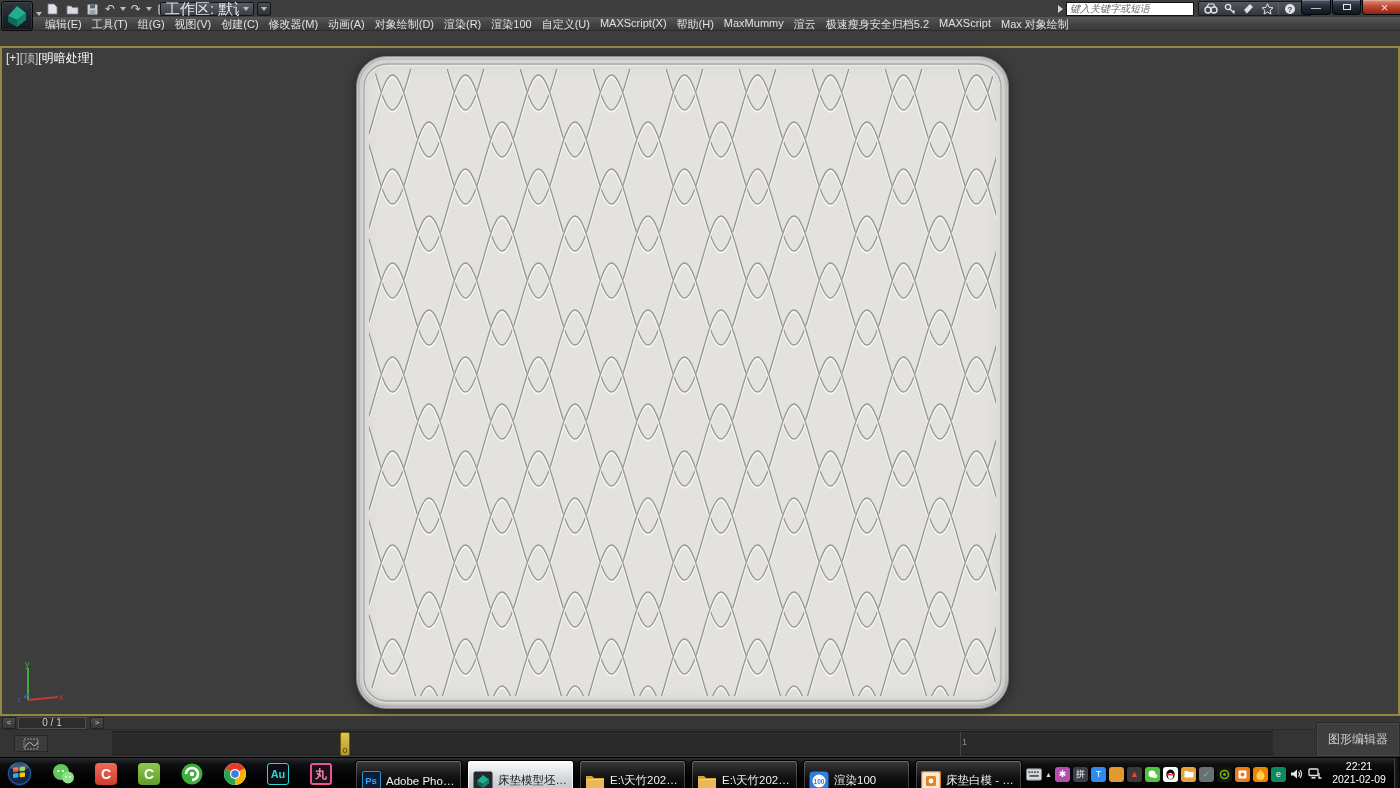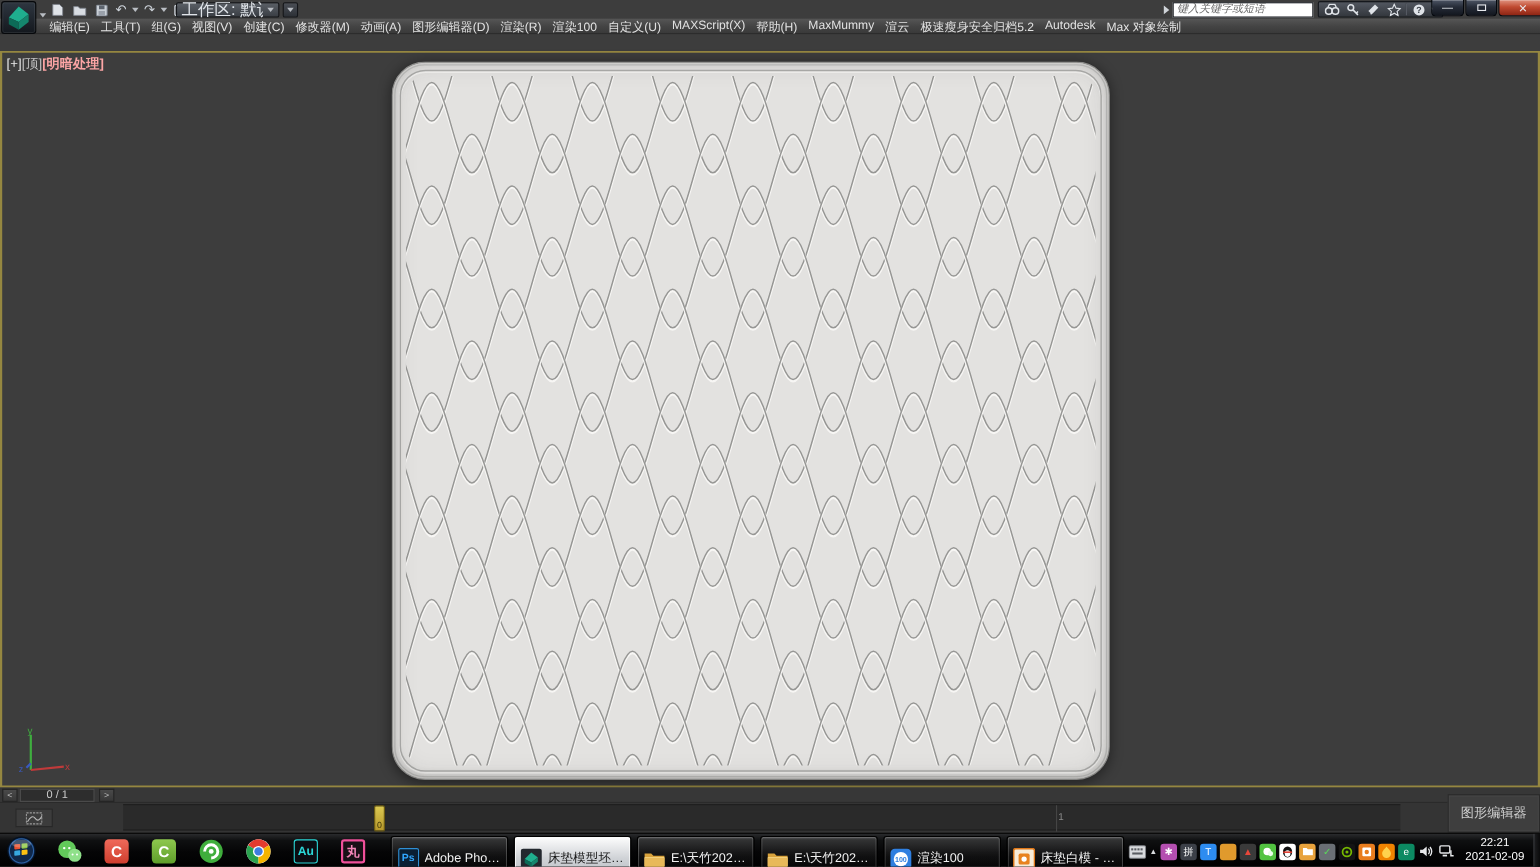--- a/index.html
+++ b/index.html
@@ -58,21 +58,21 @@
   #ribbon-grip { width:3px; height:11px; border-left:2px solid #6a6a6a; border-right:2px solid #6a6a6a; margin:0 14px 0 3px; }
   .rtab { font-size:11.5px; color:#b8b8b6; padding:0 5px; margin-right:36px; white-space:nowrap; }
   .rtab.active { color:#eae6d6; background:linear-gradient(#5c5c5a,#454543); border:1px solid #212121; box-shadow:inset 0 0 0 1px #6e6e6c; padding:0 8px; }
   #rtab-ctrl { display:flex; align-items:center; gap:4px; }
   .oval-icon { width:14px; height:8px; background:#181818; border:1px solid #555; border-radius:5px; }
 
   
   #viewport { position:absolute; left:0; top:46px; width:1400px; height:670px; background:#3d3d3d;
     box-shadow:inset 0 0 0 2px #958740; }
   #vp-label { position:absolute; left:6px; top:4px; font-size:12px; letter-spacing:0; }
-  #vp-label .g { color:#e8e8e8; } #vp-label .v { color:#c2c2c2; } #vp-label .s { color:#fca5a5;font-weight:bold; }
+  #vp-label .g { color:#e8e8e8; } #vp-label .v { color:#c2c2c2; } #vp-label .s { color:#ffffff; }
 
   #mattress { position:absolute; left:356px; top:10px; width:653px; height:653px; }
   #mattress svg { display:block; }
   #mattress-shade { position:absolute; left:0; top:0; width:653px; height:653px; border-radius:30px; pointer-events:none;
     box-shadow:inset 0 0 22px rgba(90,90,88,.28), inset 0 -3px 8px rgba(70,70,68,.25), 0 2px 12px rgba(0,0,0,.45); }
 
   #axis-gizmo { position:absolute; left:8px; bottom:6px; }
 
   
   #timerow { position:absolute; left:0; top:716px; width:1400px; height:14px; background:#373737; border-bottom:1px solid #2a2a2a; display:flex; align-items:center; }
@@ -226,30 +226,30 @@
   </div>
 
   <div id="menubar">
     <span class="menu-item">编辑(E)</span>
     <span class="menu-item">工具(T)</span>
     <span class="menu-item">组(G)</span>
     <span class="menu-item">视图(V)</span>
     <span class="menu-item">创建(C)</span>
     <span class="menu-item">修改器(M)</span>
     <span class="menu-item">动画(A)</span>
-    <span class="menu-item">图形编辑器(D)</span>
+    <span class="menu-item">对象绘制(D)</span>
     <span class="menu-item">渲染(R)</span>
     <span class="menu-item">渲染100</span>
     <span class="menu-item">自定义(U)</span>
     <span class="menu-item">MAXScript(X)</span>
     <span class="menu-item">帮助(H)</span>
     <span class="menu-item">MaxMummy</span>
     <span class="menu-item">渲云</span>
     <span class="menu-item">极速瘦身安全归档5.2</span>
-    <span class="menu-item">Autodesk</span>
+    <span class="menu-item">MAXScript</span>
     <span class="menu-item">Max 对象绘制</span>
   </div>
 
 
   <div id="viewport">
     <div id="vp-label">
       <span class="g">[+]</span><span class="v">[顶]</span><span class="s">[明暗处理]</span>
     </div>
 
     <div id="mattress">

